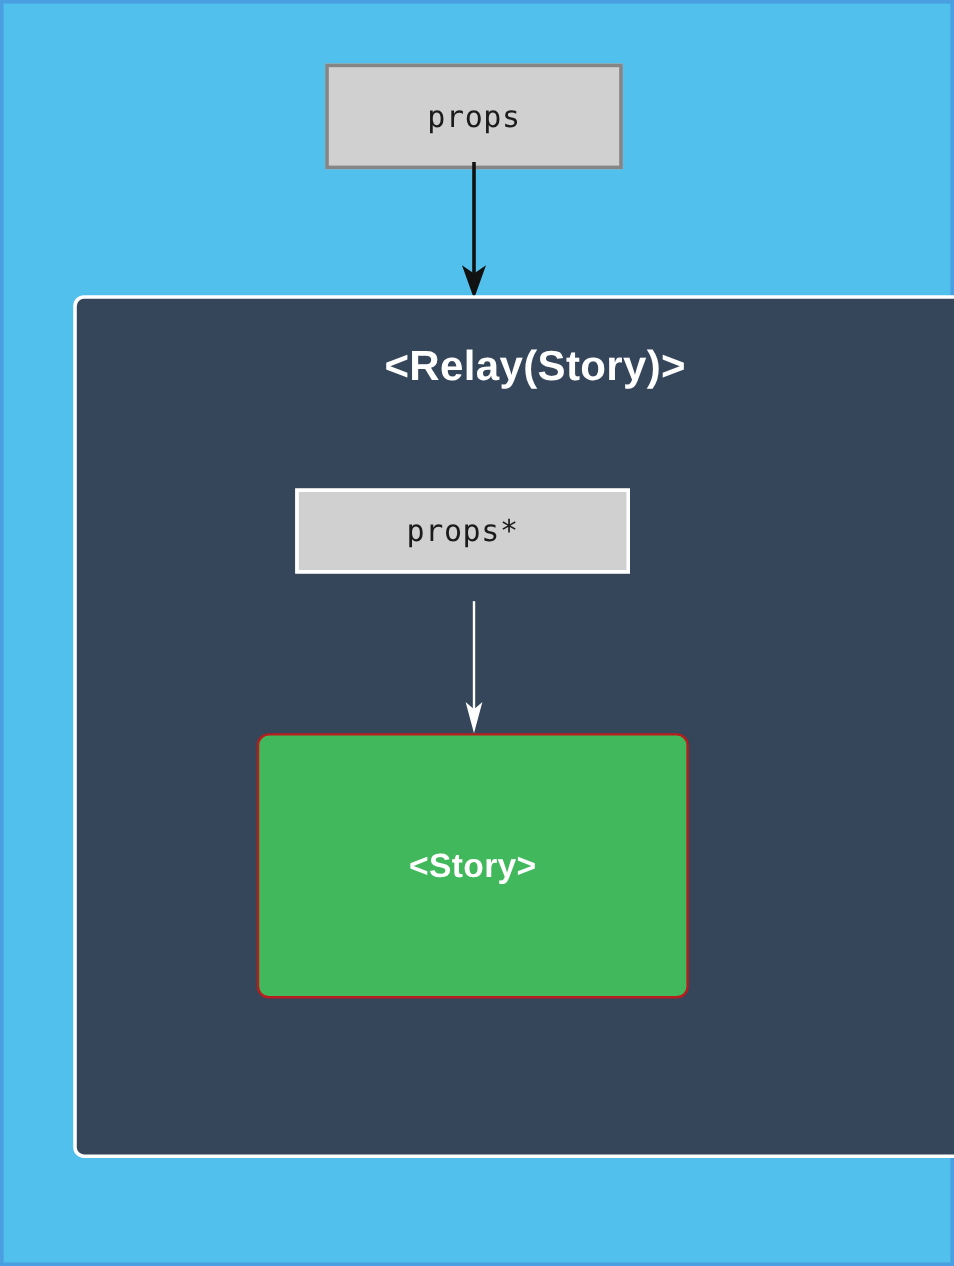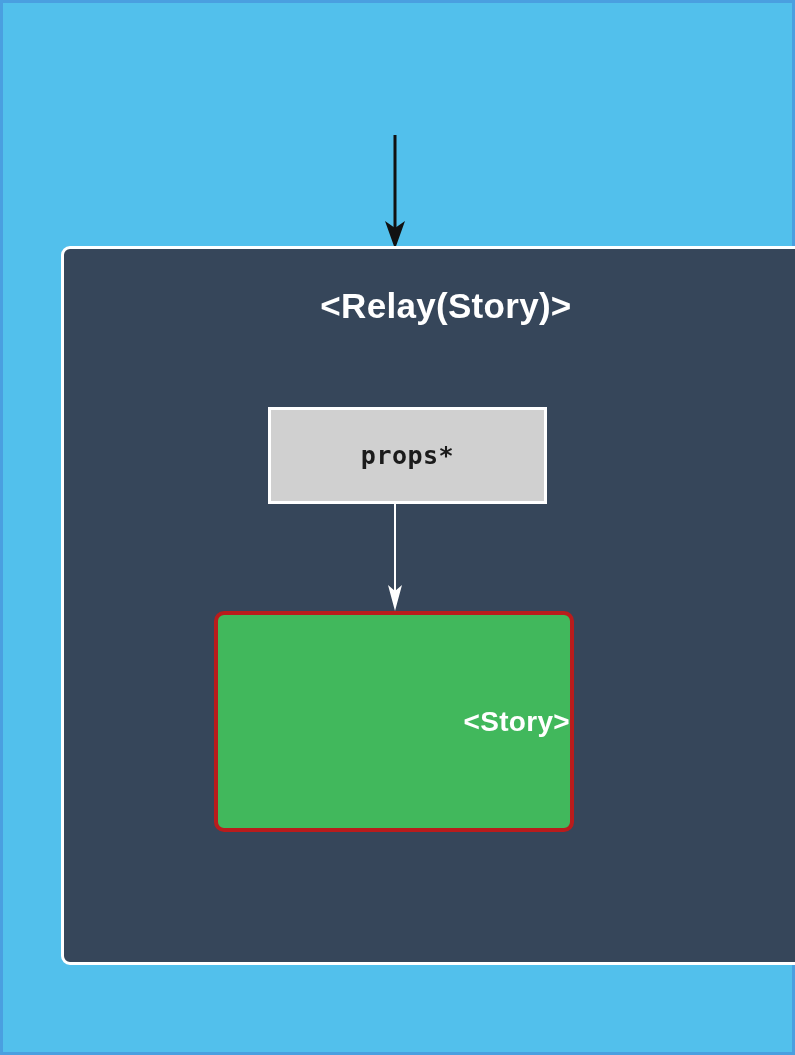--- a/index.html
+++ b/index.html
@@ -40,27 +40,26 @@
   #props-outer-box {
     left: 268px;
     top: 50px;
     width: 248px;
     height: 88px;
     border: 3px solid #858585;
     font-size: 25px;
   }
 
   #props-inner-box {
-    left: 265px;
+    left: 243px;
     top: 404px;
     width: 279px;
-    height: 97px;
+    height: 71px;
     border: 3px solid #ffffff;
     font-size: 25px;
-    font-weight: bold;
   }
 
   
   #relay-container {
     position: absolute;
     left: 58px;
     top: 243px;
     width: 770px;
     height: 719px;
     box-sizing: border-box;
@@ -83,25 +82,25 @@
 
   
   #story-box {
     position: absolute;
     left: 211px;
     top: 608px;
     width: 360px;
     height: 221px;
     box-sizing: border-box;
     background: #41b85c;
-    border: 4px solid #b91c1c;
+    border: 2px solid #b91c1c;
     border-radius: 10px;
     display: flex;
     align-items: center;
-    justify-content: flex-end;
+    justify-content: center;
   }
 
   #story-label {
     color: #ffffff;
     font-size: 28px;
     font-weight: bold;
     letter-spacing: 0.3px;
   }
 
   
@@ -122,20 +121,23 @@
     top: 498px;
     width: 28px;
     height: 112px;
   }
 </style>
 </head>
 <body>
 
 <div id="diagram-canvas">
 
+  <div class="props-box" id="props-outer-box">
+    <span>props</span>
+  </div>
 
   <svg class="arrow-svg" id="arrow-props-to-relay" viewBox="0 0 32 116">
     <line x1="16" y1="0" x2="16" y2="96" stroke="#111111" stroke-width="3"></line>
     <polygon points="16,114 6,86 16,93 26,86" fill="#111111"></polygon>
   </svg>
 
   <div id="relay-container">
 
     <div id="relay-title">&lt;Relay(Story)&gt;</div>
   </div>

